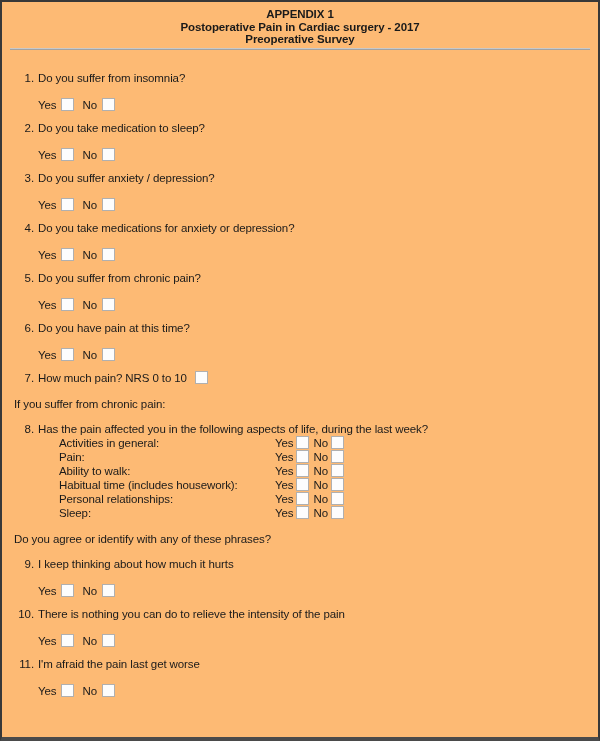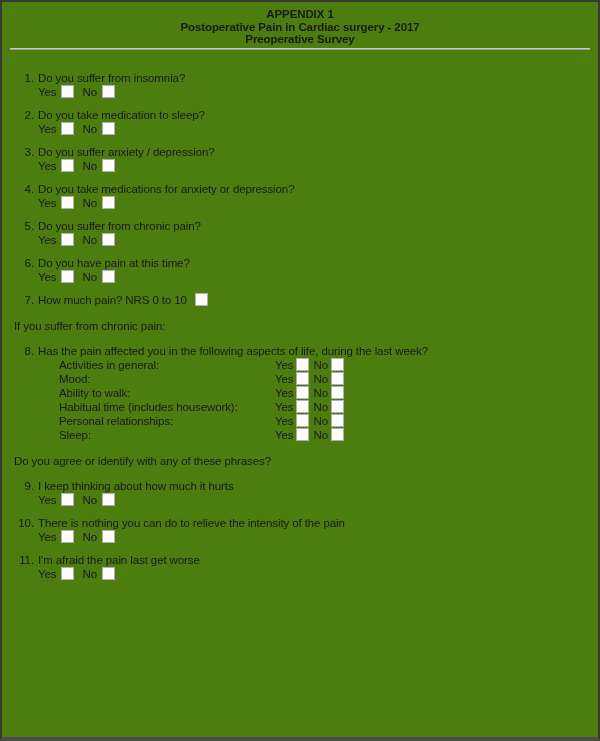--- a/index.html
+++ b/index.html
@@ -1,38 +1,38 @@
 <!DOCTYPE html>
 <html><head>
 <meta charset="utf-8">
 <style>
   html,body { margin:0; padding:0; background:#ffffff; }
   .page {
     width:600px; height:741px; box-sizing:border-box;
     border-top:2px solid #383838; border-left:2px solid #383838;
     border-right:2px solid #383838; border-bottom:4px solid #4a4a4a;
-    background:#4d7c0f;
+    background:#fdba74;
     font-family:"Liberation Sans", sans-serif;
     font-size:11.5px; letter-spacing:-0.1px; color:#1a1a1a;
     padding:0 12px; overflow:hidden;
   }
   .hdr { text-align:center; font-weight:bold; line-height:12.5px; padding-top:6px; }
   .rule { height:2px; margin:2px -4px 0 -4px; background:linear-gradient(#dcdcdc,#8f8f8f); }
   .info-row { position:relative; margin-top:26px; height:14px; }
   .info-patient { position:absolute; left:0; }
   .info-mhn { position:absolute; left:178px; }
   .info-date { position:absolute; left:446px; }
   .slash { display:inline-block; margin-left:16px; }
   .slash2 { margin-left:18px; }
   .q-line { line-height:14px; }
   .q-num { display:inline-block; width:20px; text-align:right; margin-right:4px; }
   .qa { margin-top:9px; }
   .qa-first { margin-top:21px; }
   .qa-after-note { margin-top:11px; }
-  .yn { padding-left:24px; line-height:14px; }
+  .yn { margin-top:13px; padding-left:24px; line-height:14px; }
   .box {
     display:inline-block; width:11px; height:11px;
     border:1px solid #b0b0b0; background:#fdfdfd;
     vertical-align:-2px; margin-left:5px;
   }
   .yn .no-label { margin-left:8px; }
   .inline-box { margin-left:8px; }
   .note { margin-top:12px; line-height:14px; }
   .q8-block { margin-top:12px; }
   .q8-block .q-line { line-height:13px; }
@@ -115,21 +115,21 @@
   <div class="note">If you suffer from chronic pain:</div>
 
   <div class="q8-block">
     <div class="q-line">
       <span class="q-num">8.</span><span>Has the pain affected you in the following aspects of life, during the last week?</span>
     </div>
     <div class="sub-row">
       <span class="sub-label">Activities in general:</span><span>Yes</span><span class="box"></span><span class="no-label">No</span><span class="box"></span>
     </div>
     <div class="sub-row">
-      <span class="sub-label">Mood:</span><span>Yes</span><span class="box"></span><span class="no-label">No</span><span class="box"></span>
+      <span class="sub-label">Pain:</span><span>Yes</span><span class="box"></span><span class="no-label">No</span><span class="box"></span>
     </div>
     <div class="sub-row">
       <span class="sub-label">Ability to walk:</span><span>Yes</span><span class="box"></span><span class="no-label">No</span><span class="box"></span>
     </div>
     <div class="sub-row">
       <span class="sub-label">Habitual time (includes housework):</span><span>Yes</span><span class="box"></span><span class="no-label">No</span><span class="box"></span>
     </div>
     <div class="sub-row">
       <span class="sub-label">Personal relationships:</span><span>Yes</span><span class="box"></span><span class="no-label">No</span><span class="box"></span>
     </div>

